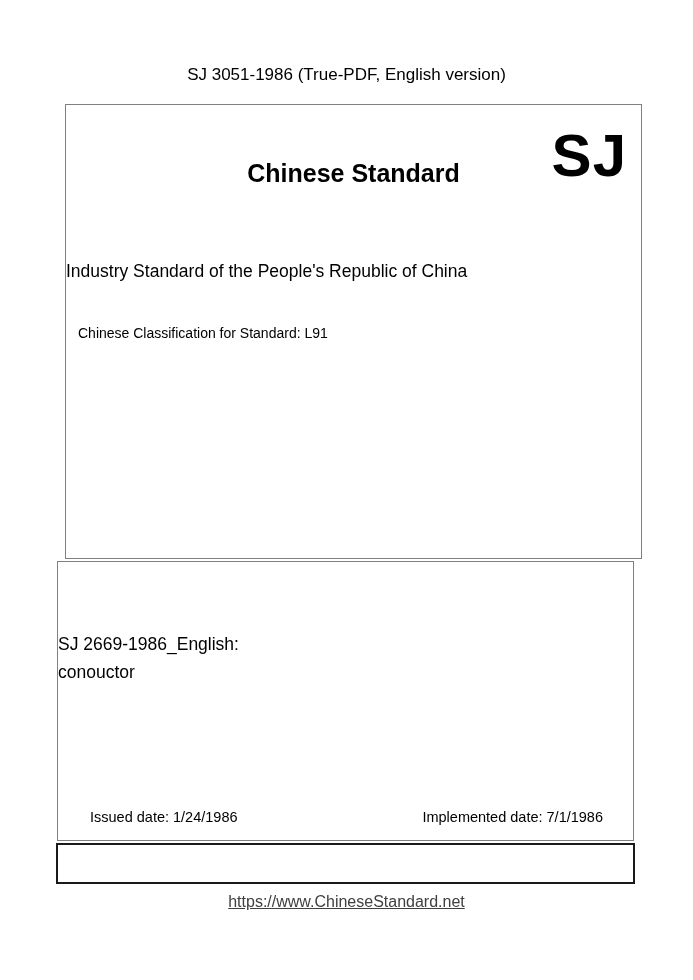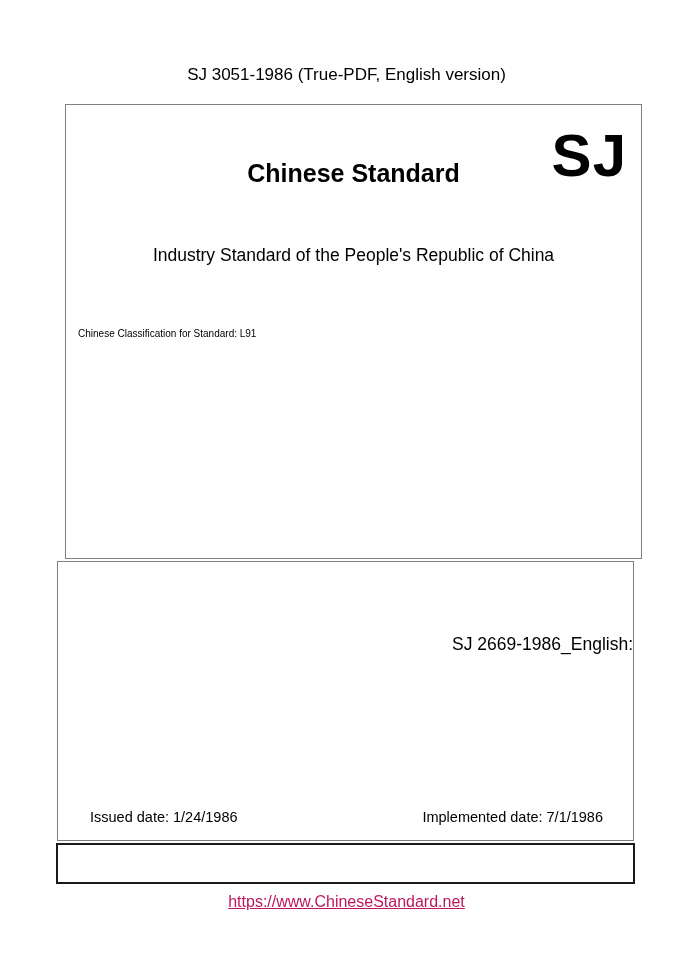--- a/index.html
+++ b/index.html
@@ -65,48 +65,48 @@
     position: absolute;
     top: 26px;
     right: 14px;
     font-size: 60px;
     font-weight: bold;
     line-height: 50px;
     letter-spacing: 1px;
   }
   .subtitle {
     position: absolute;
-    top: 139px;
+    top: 155px;
     left: 0;
     width: 100%;
-    text-align: center;
+    text-align: left;
     font-size: 17.5px;
     line-height: 23px;
   }
   .classification {
     position: absolute;
     top: 219px;
     left: 12px;
-    font-size: 10px;
+    font-size: 14px;
     line-height: 19px;
   }
   .standard-number {
     position: absolute;
     top: 294px;
     right: 28px;
     font-size: 40px;
     font-weight: bold;
     line-height: 48px;
   }
   .english-title {
     position: absolute;
     top: 68px;
     left: 0;
     width: 100%;
-    text-align: right;
+    text-align: left;
     font-size: 17.5px;
     line-height: 28px;
   }
   .date-row {
     position: absolute;
     top: 246px;
     left: 0;
     width: 100%;
     font-size: 14.5px;
     line-height: 19px;
@@ -124,21 +124,21 @@
   .footer-link-wrap {
     position: absolute;
     top: 891px;
     left: 0;
     width: 100%;
     text-align: center;
   }
   .footer-link {
     font-size: 16px;
     line-height: 21px;
-    color: #be185d;
+    color: #404040;
     text-decoration: underline;
     cursor: pointer;
   }
 </style>
 </head>
 <body>
 
 <div class="page">
 
   <div class="header-title">SJ 3051-1986 (True-PDF, English version)</div>
@@ -146,20 +146,21 @@
   <div class="box box-main">
     <div class="brand-title">Chinese Standard</div>
     <div class="sj-logo">SJ</div>
     <div class="subtitle">Industry Standard of the People's Republic of China</div>
     <div class="classification">Chinese Classification for Standard: L91</div>
   </div>
 
   <div class="box box-title">
     <div class="english-title">
       <div>SJ 2669-1986_English:</div>
+      <div>conouctor</div>
     </div>
     <div class="date-row">
       <span class="date-issued">Issued date: 1/24/1986</span>
       <span class="date-implemented">Implemented date: 7/1/1986</span>
     </div>
   </div>
 
   <div class="box box-empty"></div>
 
   <div class="footer-link-wrap">

